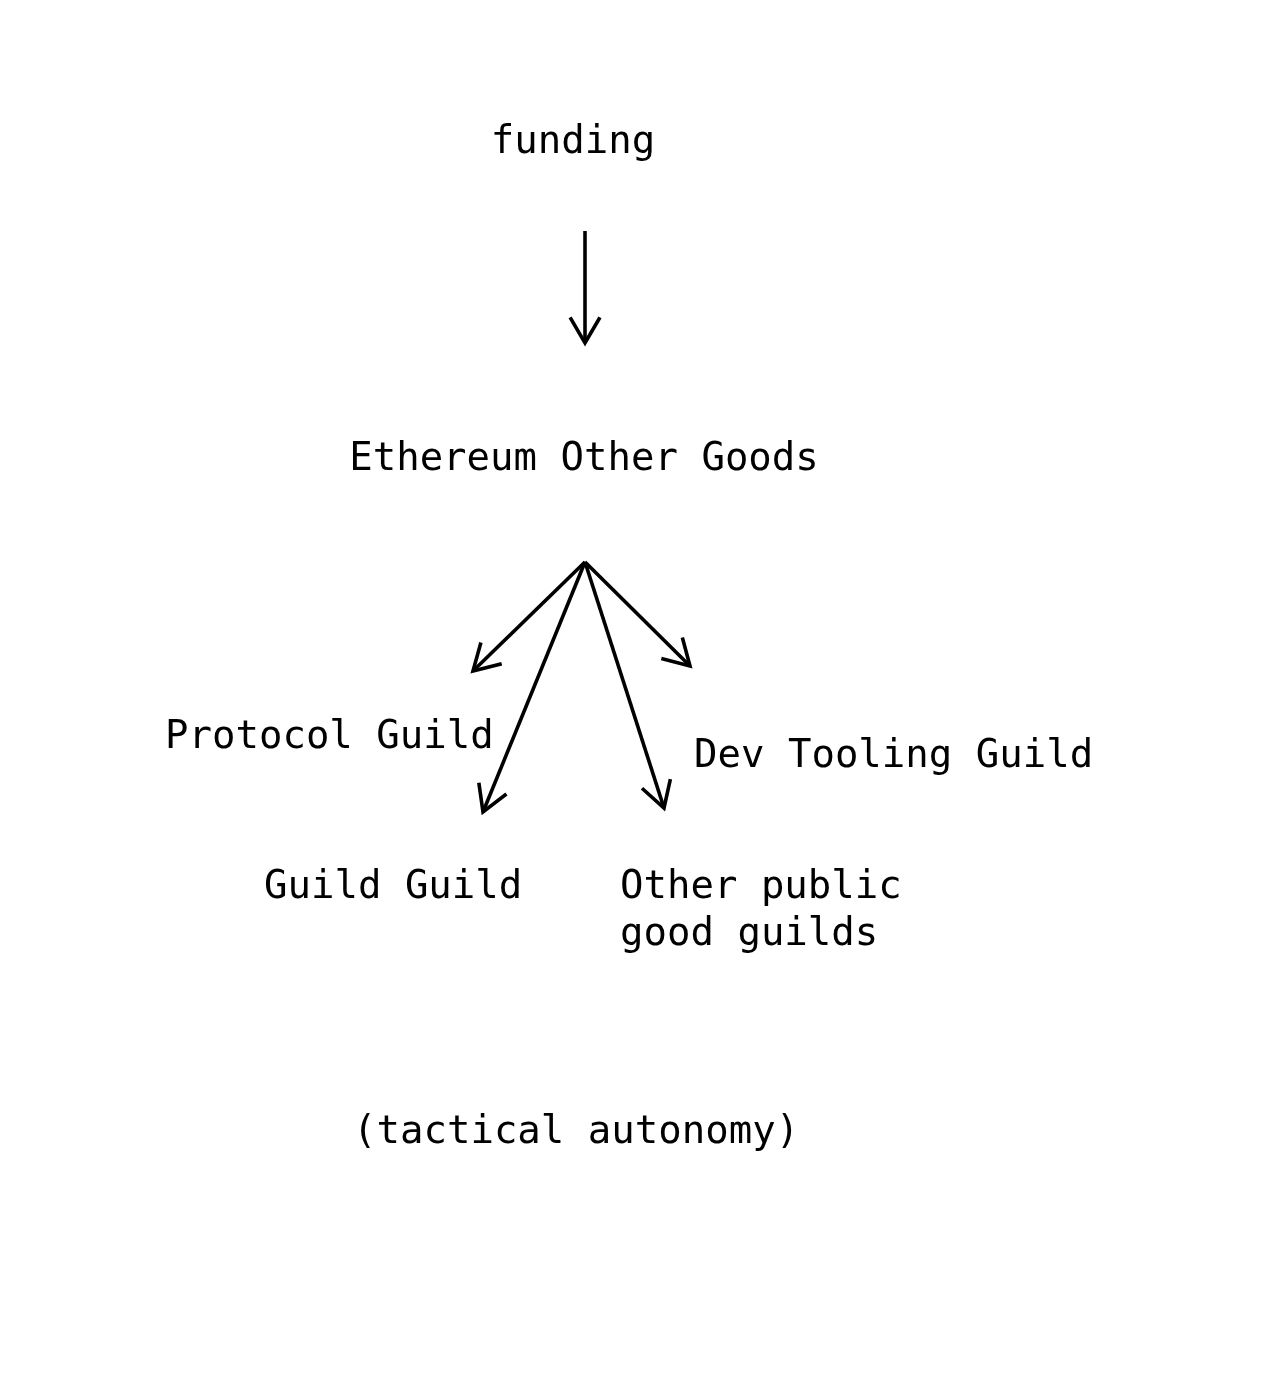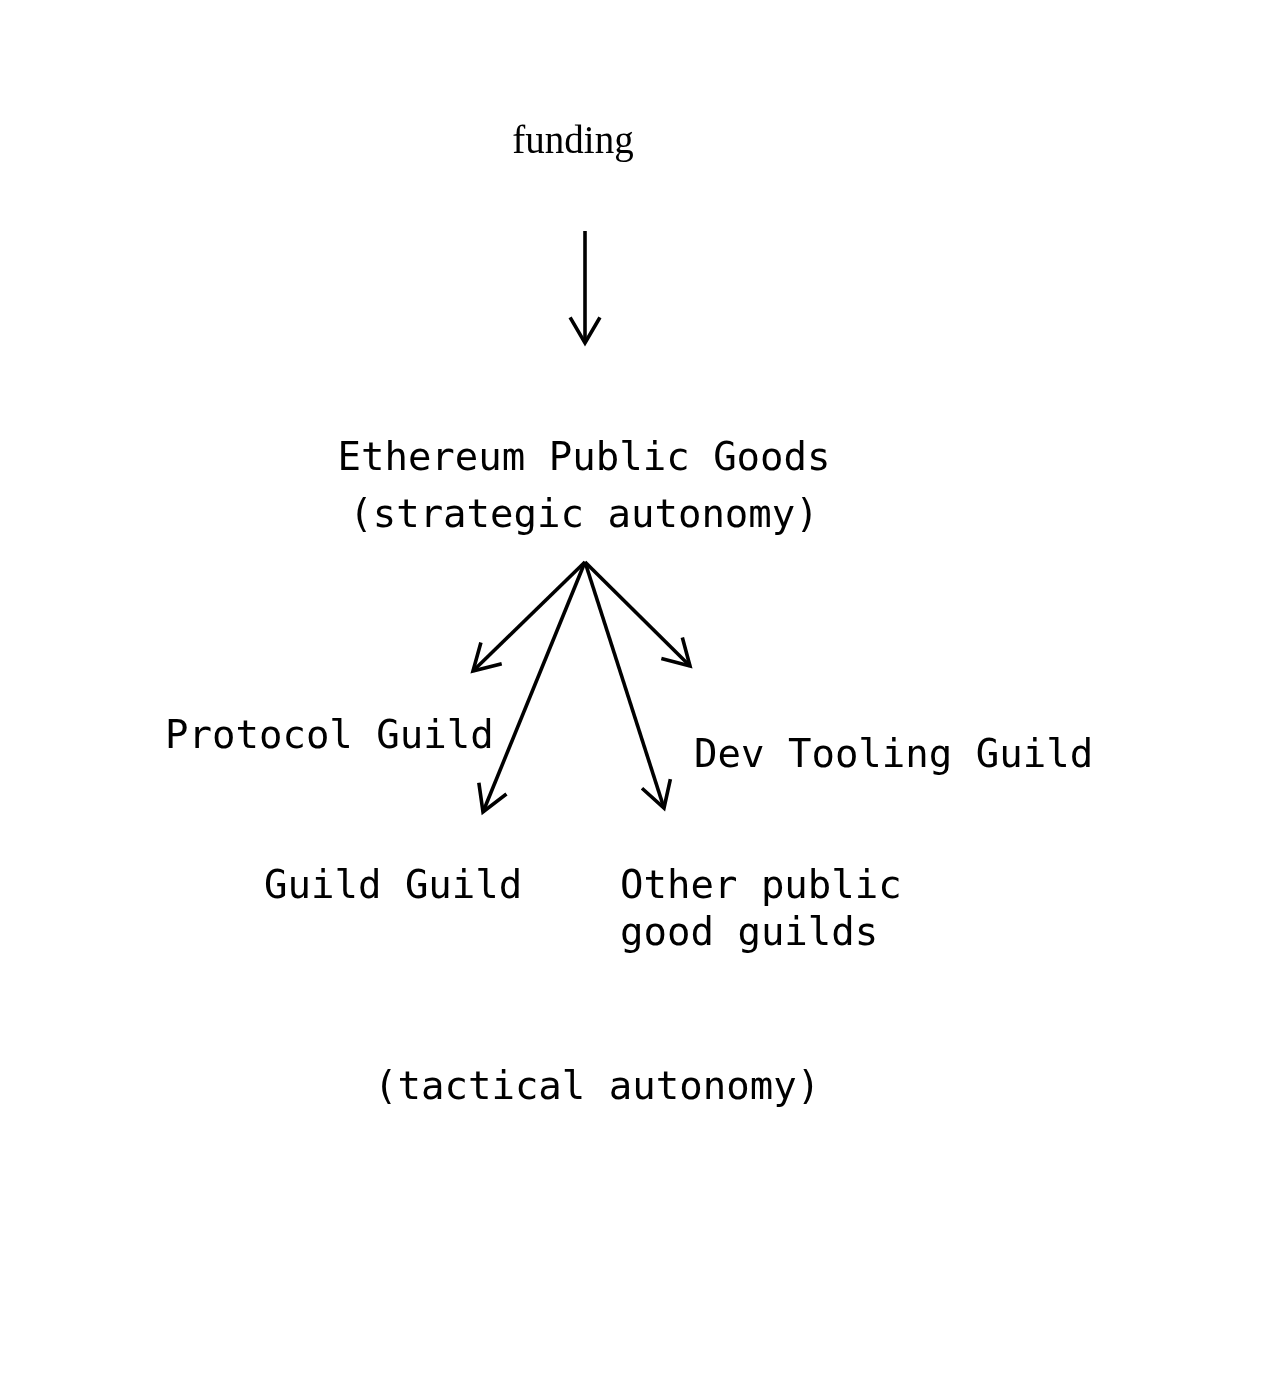--- a/index.html
+++ b/index.html
@@ -55,33 +55,32 @@
         <path d="M9 6 L33 20 L9 34" fill="none" stroke="#000000" stroke-width="3.6" stroke-linecap="square"></path>
       </marker>
     </defs>
     <line x1="585" y1="231" x2="585" y2="343" marker-end="url(#vhead)"></line>
     <line x1="585" y1="562" x2="473" y2="671" marker-end="url(#vhead)"></line>
     <line x1="585" y1="562" x2="690" y2="666" marker-end="url(#vhead)"></line>
     <line x1="585" y1="562" x2="483" y2="812" marker-end="url(#vhead)"></line>
     <line x1="585" y1="562" x2="664" y2="808" marker-end="url(#vhead)"></line>
   </svg>
 
-  <div class="label centered" style="left: 573px; top: 116px; font-family: Liberation Serif, serif;">funding</div>
+  <div class="label centered" style="left: 573px; top: 116px;">funding</div>
 
   <div class="label centered epg-block" style="left: 584px; top: 428px;">
-    <div>Ethereum Public Goods</div>
-    <div>(strategic autonomy)</div>
+    <div>Ethereum Other Goods</div>
   </div>
 
   <div class="label" style="left: 125px; top: 711px; margin-left: 40px;">Protocol Guild</div>
 
   <div class="label" style="left: 694px; top: 730px;">Dev Tooling Guild</div>
 
   <div class="label" style="left: 264px; top: 861px; text-align: right;">Guild Guild</div>
 
   <div class="label" style="left: 620px; top: 861px;">
     <div>Other public</div>
     <div>good guilds</div>
   </div>
 
-  <div class="label" style="left: 353px; top: 1062px; margin-left: 21px;">(tactical autonomy)</div>
+  <div class="label" style="left: 353px; top: 1106px;">(tactical autonomy)</div>
 
 </div>
 
 </body></html>

